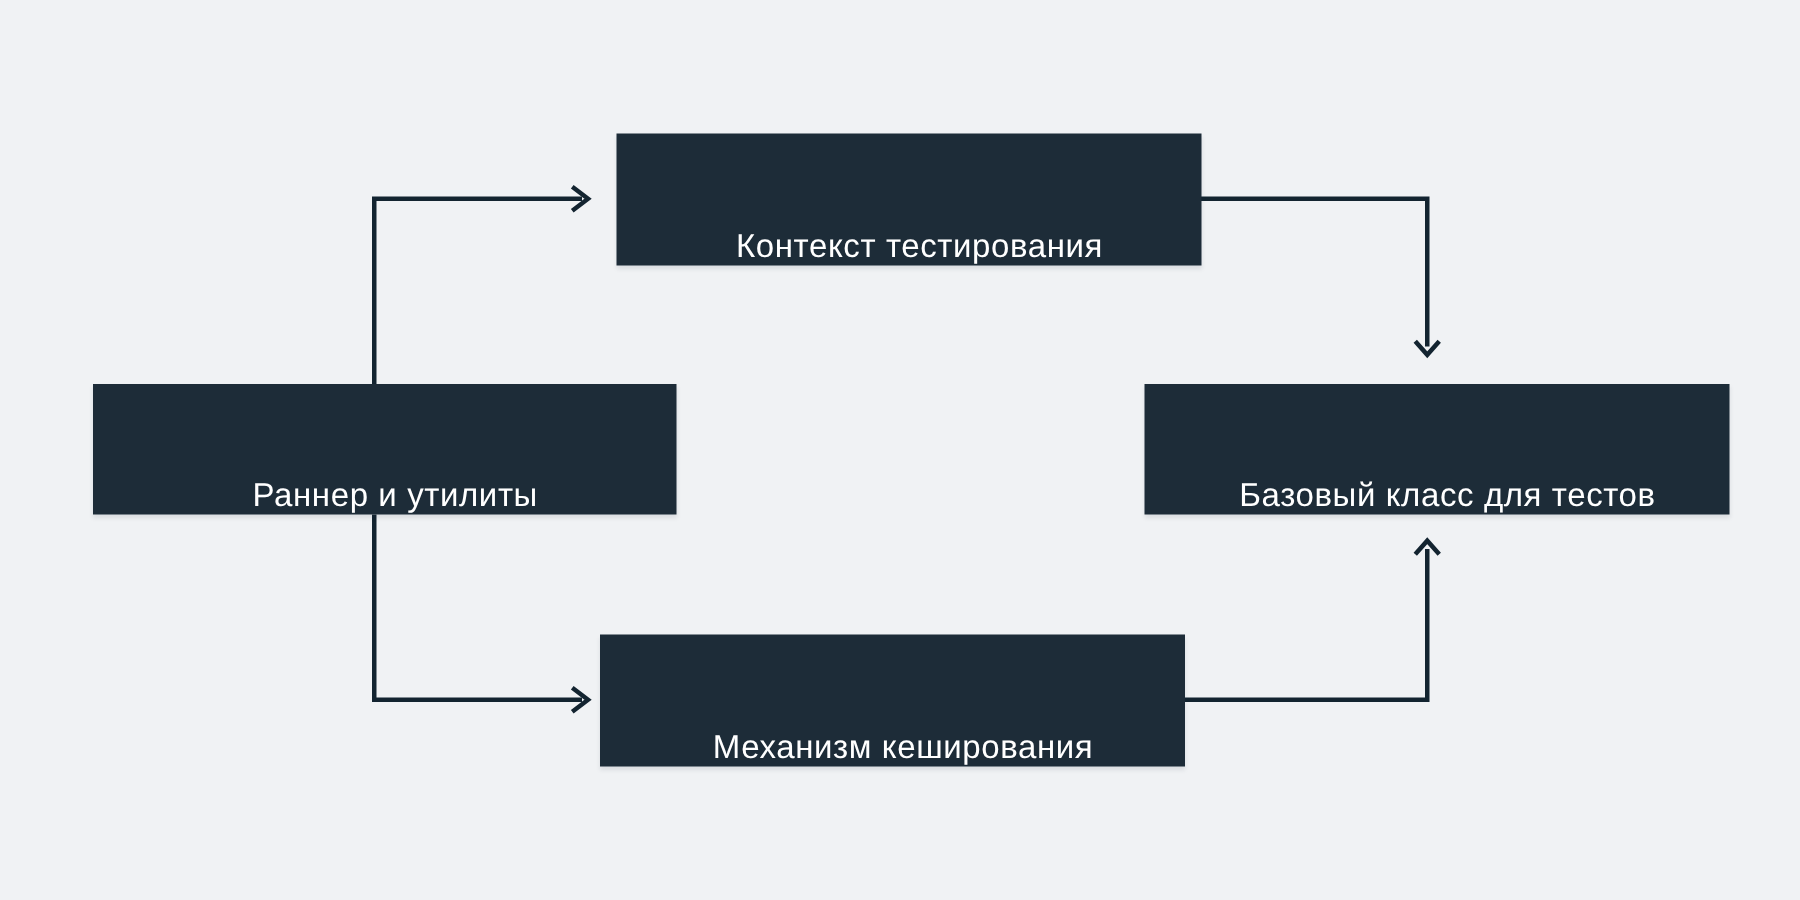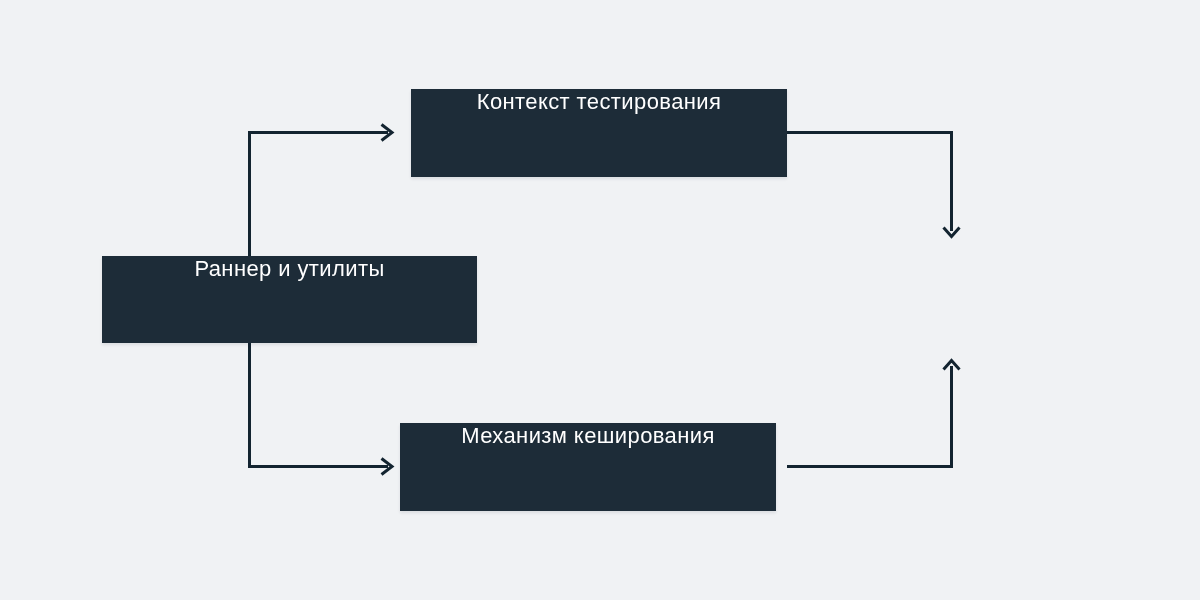--- a/index.html
+++ b/index.html
@@ -12,29 +12,30 @@
     height: 600px;
     background: var(--bg, #f0f2f4);
     font-family: "Liberation Sans", "DejaVu Sans", sans-serif;
     overflow: hidden;
   }
   .node {
     position: absolute;
     background: var(--node, #1d2c38);
     color: var(--text, #ffffff);
     display: flex;
-    align-items: flex-start;
+    align-items: flex-end;
     justify-content: center;
     font-size: 22px;
     font-weight: 500;
     letter-spacing: 0.4px;
     box-shadow: 0 2px 3px rgba(29, 44, 56, 0.10);
+    padding-left: 14px;
   }
   #node-context { left: 411px; top: 89px;  width: 376px; height: 88px; }
-  #node-runner  { left: 62px;  top: 256px; width: 375px; height: 87px; margin-left: 40px; }
+  #node-runner  { left: 62px;  top: 256px; width: 375px; height: 87px; }
   #node-base    { left: 763px; top: 256px; width: 376px; height: 87px; }
   #node-cache   { left: 400px; top: 423px; width: 376px; height: 88px; }
   svg.connectors {
     position: absolute;
     left: 0;
     top: 0;
     width: 1200px;
     height: 600px;
     pointer-events: none;
   }
@@ -75,18 +76,21 @@
   </svg>
 
   <div class="node" id="node-context">
     <span>Контекст тестирования</span>
   </div>
 
   <div class="node" id="node-runner">
     <span>Раннер и утилиты</span>
   </div>
 
+  <div class="node" id="node-base">
+    <span>Базовый класс для тестов</span>
+  </div>
 
   <div class="node" id="node-cache">
     <span>Механизм кеширования</span>
   </div>
 
 </div>
 
 </body></html>

